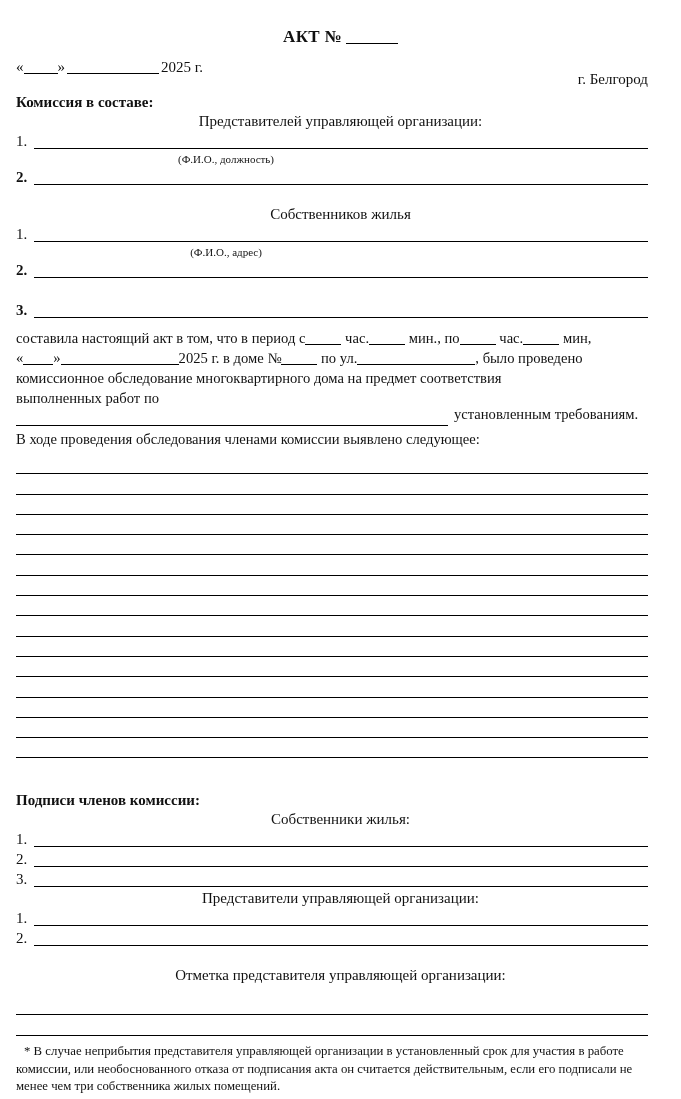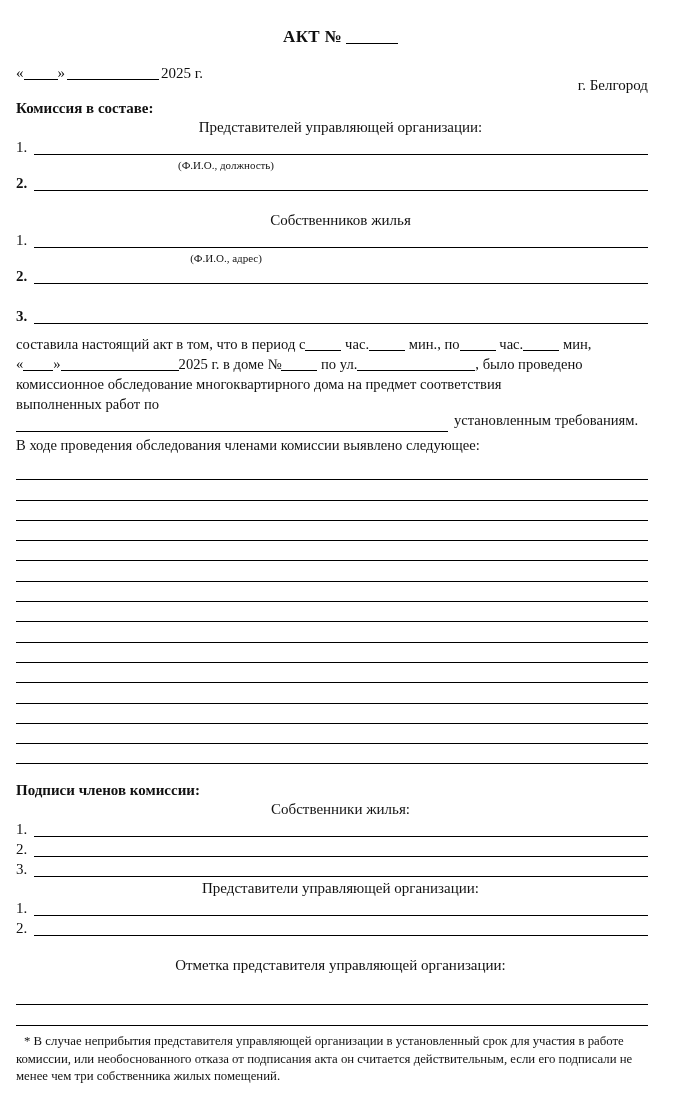--- a/index.html
+++ b/index.html
@@ -44,21 +44,21 @@
     width: 52px;
     border-bottom: 1.6px solid #000;
     vertical-align: -2px;
     margin-left: 4px;
   }
 
   
   .date-row {
     position: relative;
     height: 20px;
-    margin-top: 15px;
+    margin-top: 9px;
     font-size: 15px;
     line-height: 20px;
   }
   .date-left {
     position: absolute;
     left: 0;
     top: 0;
     white-space: nowrap;
   }
   .date-right {
@@ -318,21 +318,21 @@
         </div>
         <div class="blank-line">
           <i></i>
         </div>
         <div class="blank-line">
           <i></i>
         </div>
       </div>
 
     <div class="sig-gap"></div>
-    <div class="sec-bold" style="margin-top:0">Подписи членов комиссии:</div>
+    <div class="sec-bold" style="margin-top:16px">Подписи членов комиссии:</div>
     <div class="sec-plain">Собственники жилья:</div>
     <div class="num-row">
       <span class="num">1.</span>
       <span class="rule"></span>
     </div>
     <div class="num-row">
       <span class="num">2.</span>
       <span class="rule"></span>
     </div>
     <div class="num-row">

